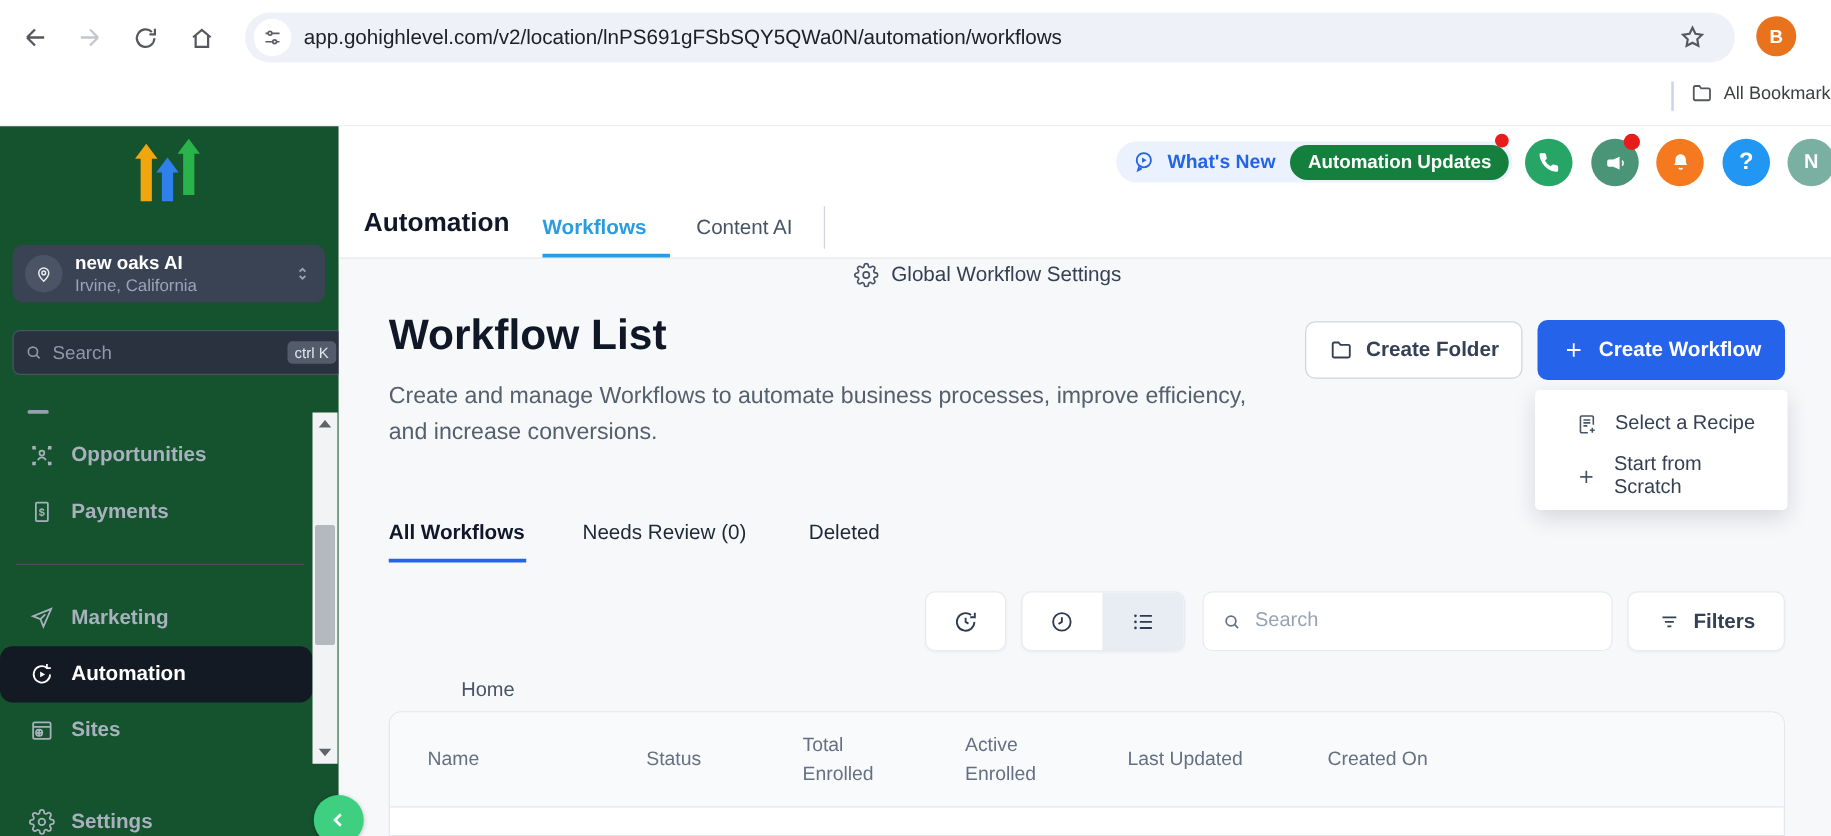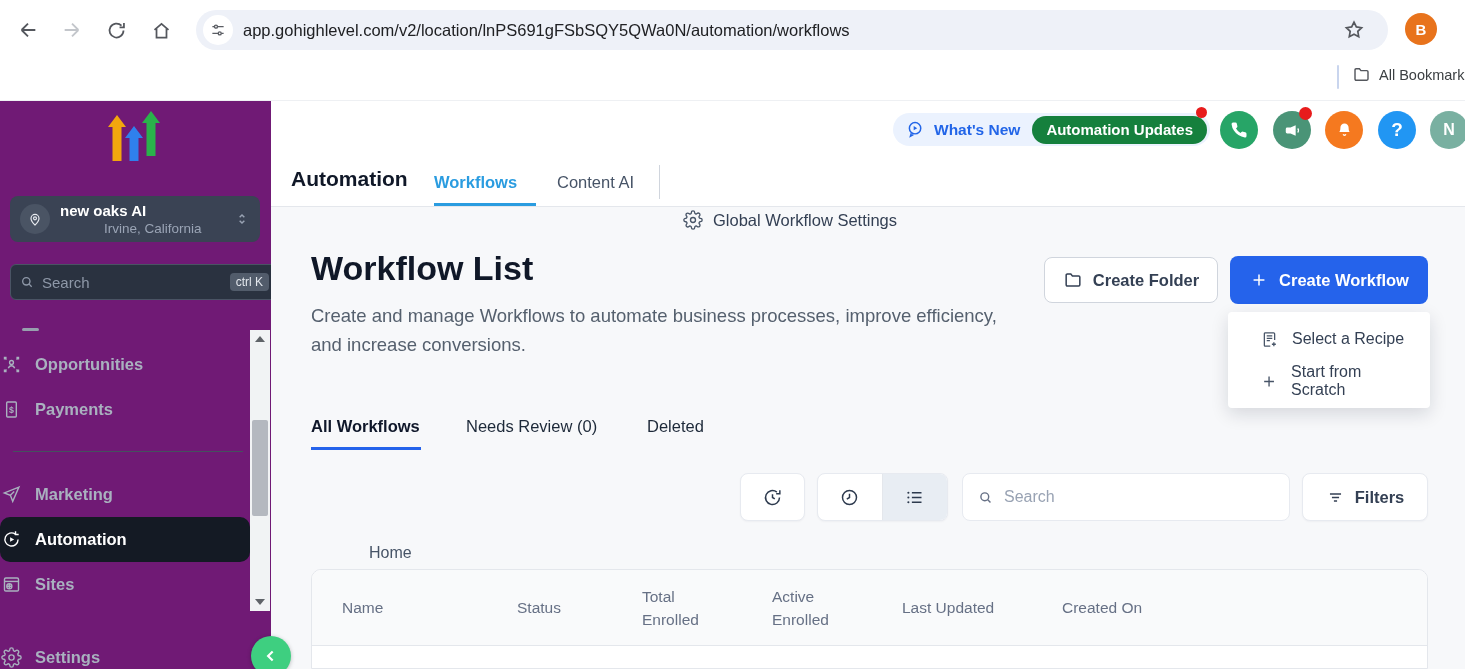--- a/index.html
+++ b/index.html
@@ -16,38 +16,38 @@
   .omni-ic { width:30px; height:30px; margin-left:7px; border-radius:50%; background:#fff; display:flex; align-items:center; justify-content:center; color:#5a5d63; }
   .url { margin-left:10px; font-size:16.5px; color:#202124; white-space:nowrap; }
   .star { position:absolute; right:22px; top:8px; width:24px; height:24px; color:#55585e; }
   .avatar-b { position:absolute; left:1405px; top:13px; width:32px; height:32px; border-radius:50%; background:#e8731c; color:#fff; font-size:15px; font-weight:bold; display:flex; align-items:center; justify-content:center; }
   .bookmarks { position:absolute; top:60px; left:0; width:1465px; height:35px; background:#fff; }
   .bm-divider { position:absolute; left:1337px; top:5px; width:2px; height:24px; background:#c9d5ee; border-radius:1px; }
   .bm-item { position:absolute; left:1352px; top:5px; display:flex; align-items:center; gap:8px; color:#3c4043; font-size:14.5px; white-space:nowrap; }
   .bm-item svg { color:#54575d; }
 
   
-  .sidebar { position:absolute; top:101px; left:0; width:271px; height:568px; background:#701a75; }
+  .sidebar { position:absolute; top:101px; left:0; width:271px; height:568px; background:#14532d; }
   .logo { position:absolute; left:103px; top:10px; }
   .loc-card { position:absolute; left:10px; top:95px; width:250px; height:46px; background:#3a4354; border-radius:8px; display:flex; align-items:center; padding:0 10px; cursor:pointer; }
   .loc-pin { width:30px; height:30px; border-radius:50%; background:#4a5464; display:flex; align-items:center; justify-content:center; color:#e8ebf0; flex:none; }
   .loc-texts { margin-left:10px; flex:1; overflow:hidden; }
   .loc-name { color:#fff; font-size:15px; font-weight:bold; line-height:18px; }
-  .loc-city { color:#9aa4b5; font-size:13.5px; line-height:17px;margin-left:44px; }
+  .loc-city { color:#9aa4b5; font-size:13.5px; line-height:17px; }
   .loc-chevrons { color:#98a2b3; }
   .sb-search-row { position:absolute; left:10px; top:163px; width:250px; height:36px; display:flex; gap:8px; }
   .sb-search { flex:1; border:1px solid #4a5464; background:#2a3240; border-radius:6px; display:flex; align-items:center; padding:0 8px; }
   .sb-search svg { color:#8e98a8; flex:none; }
   .sb-search input { flex:1; min-width:0; border:none; outline:none; background:transparent; color:#d6dae1; font-size:15px; margin-left:7px; font-family:"Liberation Sans",sans-serif; }
   .sb-search input::placeholder { color:#8e98a8; }
   .kbd { background:#525c6b; color:#e2e6ec; border-radius:4px; font-size:12px; padding:2px 6px; flex:none; }
   .sb-bolt { width:33px; border:1px solid #4a5464; border-radius:6px; background:#2a3240; display:flex; align-items:center; justify-content:center; cursor:pointer; }
   .partial-dash { position:absolute; left:22px; top:227px; width:17px; height:3px; border-radius:2px; background:#97a0ae; }
   .menu { position:absolute; left:0; top:241px; width:271px; }
-  .mi { height:45px; display:flex; align-items:center; cursor:pointer; color:#a9b1bf;text-align:center; }
+  .mi { height:45px; display:flex; align-items:center; padding-left:22px; cursor:pointer; color:#a9b1bf;text-align:center; }
   .mi .micon { width:22px; height:22px; margin-right:13px; display:flex; align-items:center; justify-content:center; }
   .mi .mlabel { font-size:16.5px; font-weight:600; }
   .mi.active { background:#141a24; border-radius:10px; margin-right:21px; color:#fff; }
   .menu-divider { height:1px; background:#46505f; margin:19px 28px 20px 13px; }
   .mi.settings { margin-top:28px; }
   .sb-scroll { position:absolute; left:250px; top:229px; width:20px; height:281px; background:#f1f3f4; }
   .sb-scroll .arr { position:absolute; left:0; width:20px; height:18px; display:flex; align-items:center; justify-content:center; cursor:pointer; }
   .tri-up { width:0; height:0; border-left:5px solid transparent; border-right:5px solid transparent; border-bottom:6px solid #5f6368; }
   .tri-down { width:0; height:0; border-left:5px solid transparent; border-right:5px solid transparent; border-top:6px solid #5f6368; }
   .sb-thumb { position:absolute; left:2px; top:90px; width:16px; height:96px; background:#b4b8bf; border-radius:2px; cursor:pointer; }

